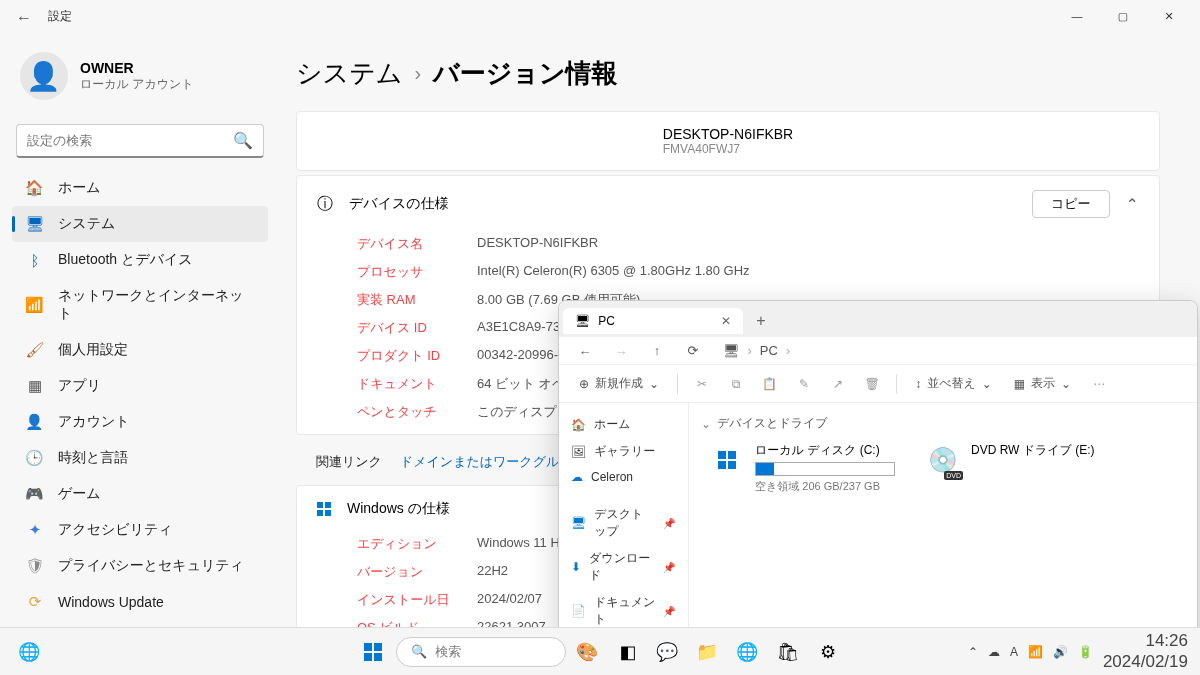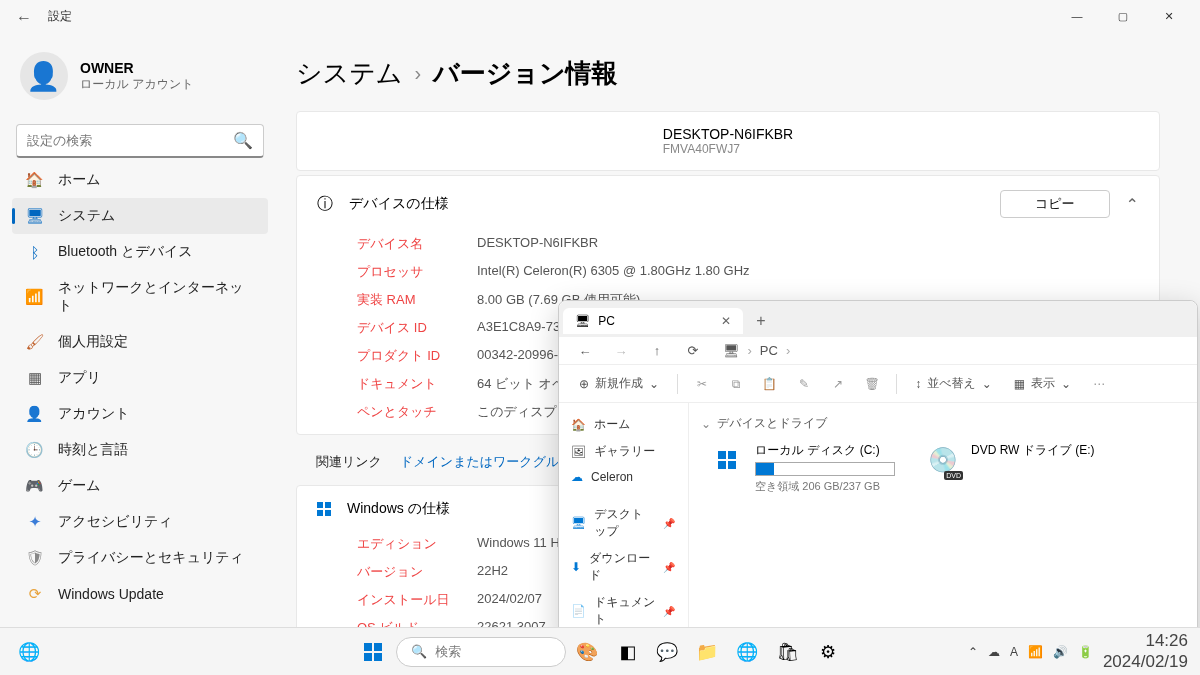--- a/index.html
+++ b/index.html
@@ -14,40 +14,40 @@
 .titlebar .win-controls div { width: 46px; height: 32px; display: flex; align-items: center; justify-content: center; color: #333; font-size: 11px; }
 
 .settings-body { display: flex; height: calc(100% - 32px - 48px); }
 
 
 .sidebar { width: 280px; padding: 8px 12px; }
 .profile { display: flex; align-items: center; gap: 12px; padding: 12px 8px 20px; }
 .avatar { width: 48px; height: 48px; border-radius: 50%; background: #e6e6e6; display:flex;align-items:center;justify-content:center;color:#999;font-size:28px; }
 .profile-name { font-weight: 600; font-size: 14px; }
 .profile-sub { font-size: 12px; color: #666; }
-.search-box { display: flex; align-items: center; background: #fff; border: 1px solid #ccc; border-bottom: 2px solid #888; border-radius: 4px; padding: 6px 10px; margin: 4px 4px 4px; }
+.search-box { display: flex; align-items: center; background: #fff; border: 1px solid #ccc; border-bottom: 2px solid #888; border-radius: 4px; padding: 6px 10px; margin: 4px 4px 12px; }
 .search-box input { border: none; outline: none; flex: 1; font-size: 13px; background: transparent; }
 .nav-item { display: flex; align-items: center; gap: 14px; padding: 9px 14px; border-radius: 4px; font-size: 14px; color: #222; position: relative; }
 .nav-item.active { background: #eaeaea; }
 .nav-item.active::before { content: ""; position: absolute; left: 0; top: 10px; bottom: 10px; width: 3px; background: #0067c0; border-radius: 2px; }
 .nav-icon { width: 18px; height: 18px; display: inline-flex; align-items: center; justify-content: center; font-size: 15px; }
 
 
 .main { flex: 1; padding: 8px 40px 0 16px; overflow: hidden; }
 .breadcrumb { font-size: 26px; margin: 16px 0 20px; display:flex;align-items:center;gap:12px; }
 .breadcrumb .sep { color: #888; font-size: 20px; }
 .breadcrumb .current { font-weight: 600; }
 .card { background: #fff; border: 1px solid #e8e8e8; border-radius: 4px; padding: 14px 20px; margin-bottom: 4px; flex-direction: column; }
 .device-header { display: flex; justify-content: space-between; align-items: center; }
 .device-name { font-size: 14px; }
 .device-model { font-size: 12px; color: #888; }
 .rename-btn { background: #fff; border: 1px solid #ccc; border-radius: 4px; padding: 6px 14px; font-size: 13px; }
 .expander-head { display: flex; align-items: center; gap: 16px; }
 .expander-head .title { flex: 1; font-size: 14px; }
-.copy-btn { background: #fff; border: 1px solid #ccc; border-radius: 4px; padding: 4px 34px; font-size: 13px; }
+.copy-btn { background: #fff; border: 1px solid #ccc; border-radius: 4px; padding: 4px 18px; font-size: 13px; }
 .chevron { color: #666; }
 .spec-table { padding: 12px 0 0 40px; }
 .spec-row { display: flex; font-size: 13px; padding: 5px 0; color: #333; }
 .spec-label { width: 120px; color: #ef4444; }
 .spec-value { color: #555; }
 .related-links { display:flex; gap:18px; padding: 14px 20px; font-size:13px; }
 .related-links .lbl { color:#222; }
 .related-links a { color:#0067c0; text-decoration:none; }
 
 

